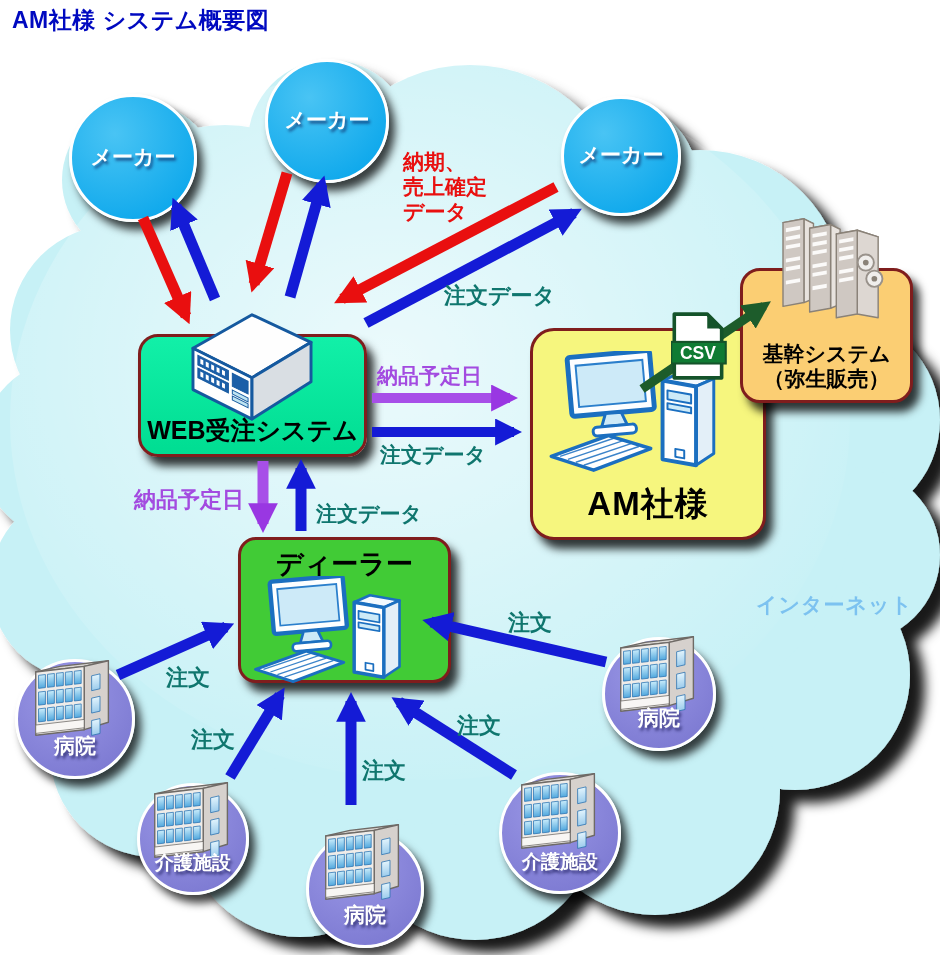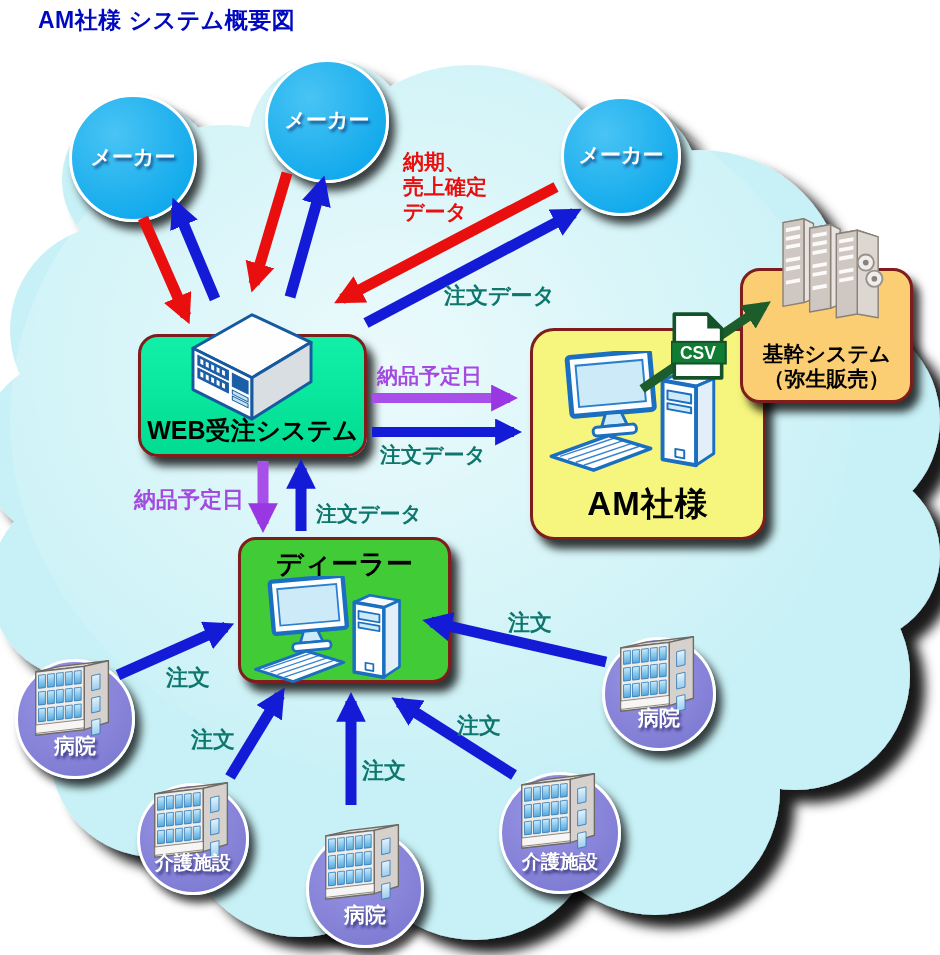--- a/index.html
+++ b/index.html
@@ -33,21 +33,21 @@
                 text-shadow:2px 3px 3px rgba(10,10,70,.6);}
   .maker .circle-label{top:50%;transform:translateY(-54%);font-size:21px;}
   .client .circle-label{bottom:16px;font-size:21px;}
   .client .small{font-size:19px;}
   .poke{position:absolute;}   
   
   .fl-red{color:#E90F0F;font-size:21px;line-height:25px;}
   .fl-blue{color:#0f766e;font-size:21px;}
   .fl-purple{color:#A34BE0;font-size:21px;}
   .fl-internet{color:#7CC2F0;font-size:21px;letter-spacing:1px;}
-  #title{left:12px;top:5px;font-size:23px;color:#0009C0;letter-spacing:.5px;z-index:45;margin-left:26px;}
+  #title{left:12px;top:5px;font-size:23px;color:#0009C0;letter-spacing:.5px;z-index:45;}
 </style>
 </head>
 <body>
 
 <svg width="0" height="0" style="position:absolute">
   <defs>
     <linearGradient id="winG" x1="0" y1="0" x2="0" y2="1">
       <stop offset="0" stop-color="#C9ECFB"></stop>
         <stop offset="1" stop-color="#51A8DE"></stop>
     </linearGradient>
@@ -353,14 +353,15 @@
   <div class="free-label fl-blue" style="left:444px;top:281px;font-size:22px;">注文データ</div>
   <div class="free-label fl-purple" style="left:377px;top:362px;">納品予定日</div>
   <div class="free-label fl-blue" style="left:380px;top:441px;">注文データ</div>
   <div class="free-label fl-purple" style="left:134px;top:485px;font-size:22px;">納品予定日</div>
   <div class="free-label fl-blue" style="left:316px;top:500px;">注文データ</div>
   <div class="free-label fl-blue" style="left:166px;top:663px;font-size:22px;">注文</div>
   <div class="free-label fl-blue" style="left:191px;top:725px;font-size:22px;">注文</div>
   <div class="free-label fl-blue" style="left:362px;top:756px;font-size:22px;">注文</div>
   <div class="free-label fl-blue" style="left:457px;top:711px;font-size:22px;">注文</div>
   <div class="free-label fl-blue" style="left:508px;top:608px;font-size:22px;">注文</div>
+  <div class="free-label fl-internet" style="left:756px;top:591px;">インターネット</div>
 
 </div>
 
 </body></html>

